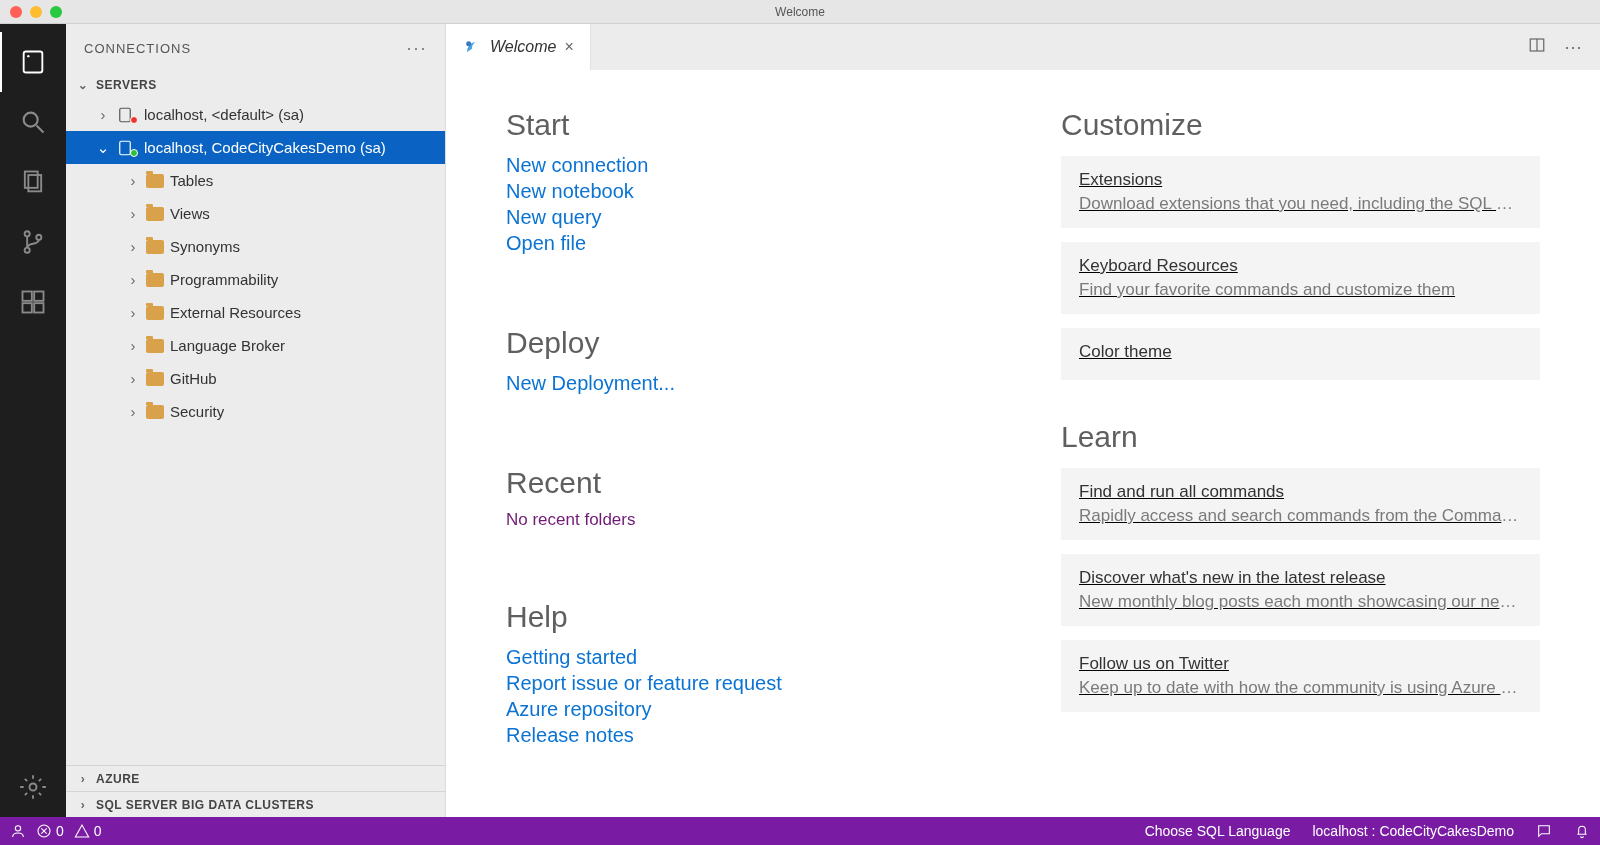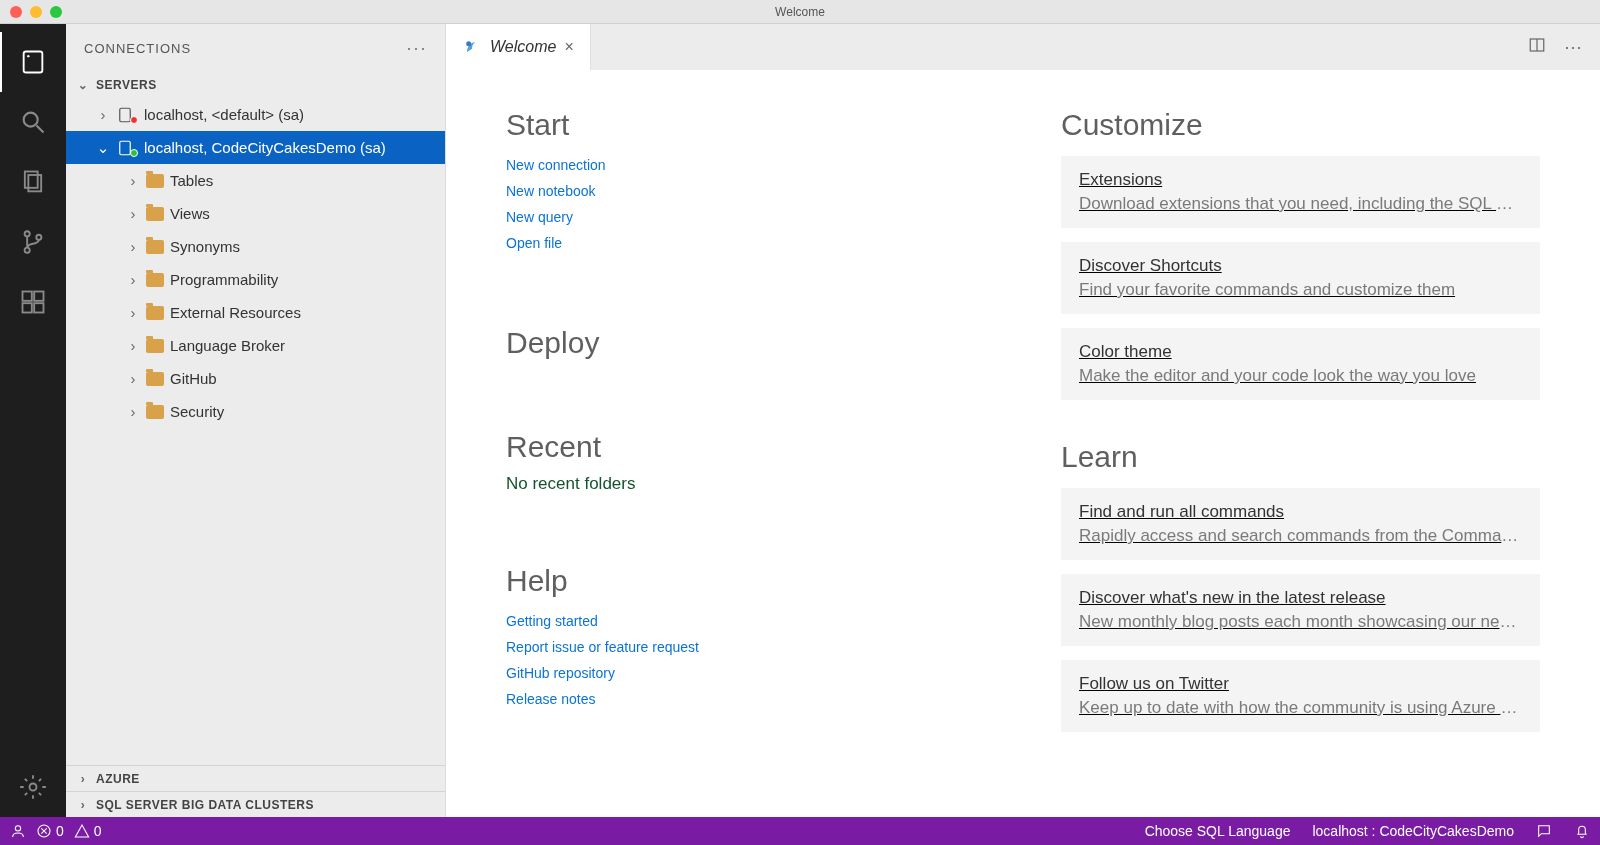--- a/index.html
+++ b/index.html
@@ -50,22 +50,22 @@
 .tab .close { font-style:normal; color:#666; font-size:16px; cursor:pointer; }
 .tab-icon { width:20px; height:20px; }
 .tabs-spacer { flex:1; }
 .tabs-actions { display:flex; align-items:center; gap:18px; padding-right:18px; color:#666; }
 .tabs-actions span { cursor:pointer; font-size:18px; }
 
 .welcome { flex:1; overflow:auto; padding:30px 60px 40px 60px; display:flex; gap:76px; }
 .col { flex:1; min-width:0; }
 .wh1 { font-size:30px; font-weight:300; color:#5f5f5f; margin-bottom:10px; margin-top:8px; }
 .wgroup { margin-bottom:70px; }
-.wlink { display:block; color:#0b73d3; font-size:14px; line-height:26px; cursor:pointer; }
-.wmuted { color:#14532d; font-size:17px; }
+.wlink { display:block; color:#0b73d3; font-size:20px; line-height:26px; cursor:pointer; }
+.wmuted { color:#701a75; font-size:17px; }
 
 .card { background:#f4f4f4; padding:14px 18px; margin:14px 0; cursor:pointer;text-decoration:underline; }
 .card-title { font-size:17px; color:#333; margin-bottom:4px; }
 .card-desc { font-size:17px; color:#7a7a7a; white-space:nowrap; overflow:hidden; text-overflow:ellipsis; }
 .cards-section { margin-bottom:40px; }
 
 .status-bar { height:28px; background:#7a1ca3; color:#fff; display:flex; align-items:center; font-size:14px; padding:0 10px; }
 .status-left { display:flex; align-items:center; gap:10px; }
 .status-right { margin-left:auto; display:flex; align-items:center; gap:22px; }
 .status-item { display:flex; align-items:center; gap:4px; cursor:pointer; }
@@ -239,50 +239,50 @@
           <div class="wgroup">
             <div class="wh1">Start</div>
             <a class="wlink">New connection</a>
             <a class="wlink">New notebook</a>
             <a class="wlink">New query</a>
             <a class="wlink">Open file</a>
           </div>
 
           <div class="wgroup">
             <div class="wh1">Deploy</div>
+            <a class="wlink">New Deployment...</a>
           </div>
 
           <div class="wgroup">
             <div class="wh1">Recent</div>
             <div class="wmuted">No recent folders</div>
           </div>
 
           <div class="wgroup" style="margin-bottom:0">
             <div class="wh1">Help</div>
             <a class="wlink">Getting started</a>
             <a class="wlink">Report issue or feature request</a>
-            <a class="wlink">GitHub repository</a>
+            <a class="wlink">Azure repository</a>
             <a class="wlink">Release notes</a>
           </div>
         </div>
 
         <div class="col">
           <div class="cards-section">
             <div class="wh1">Customize</div>
             <div class="card">
               <div class="card-title">Extensions</div>
               <div class="card-desc">Download extensions that you need, including the SQL Serv...</div>
             </div>
             <div class="card">
-              <div class="card-title">Discover Shortcuts</div>
+              <div class="card-title">Keyboard Resources</div>
               <div class="card-desc">Find your favorite commands and customize them</div>
             </div>
             <div class="card">
               <div class="card-title">Color theme</div>
-              <div class="card-desc">Make the editor and your code look the way you love</div>
             </div>
           </div>
 
           <div class="cards-section">
             <div class="wh1">Learn</div>
             <div class="card">
               <div class="card-title">Find and run all commands</div>
               <div class="card-desc">Rapidly access and search commands from the Command P...</div>
             </div>
             <div class="card">

